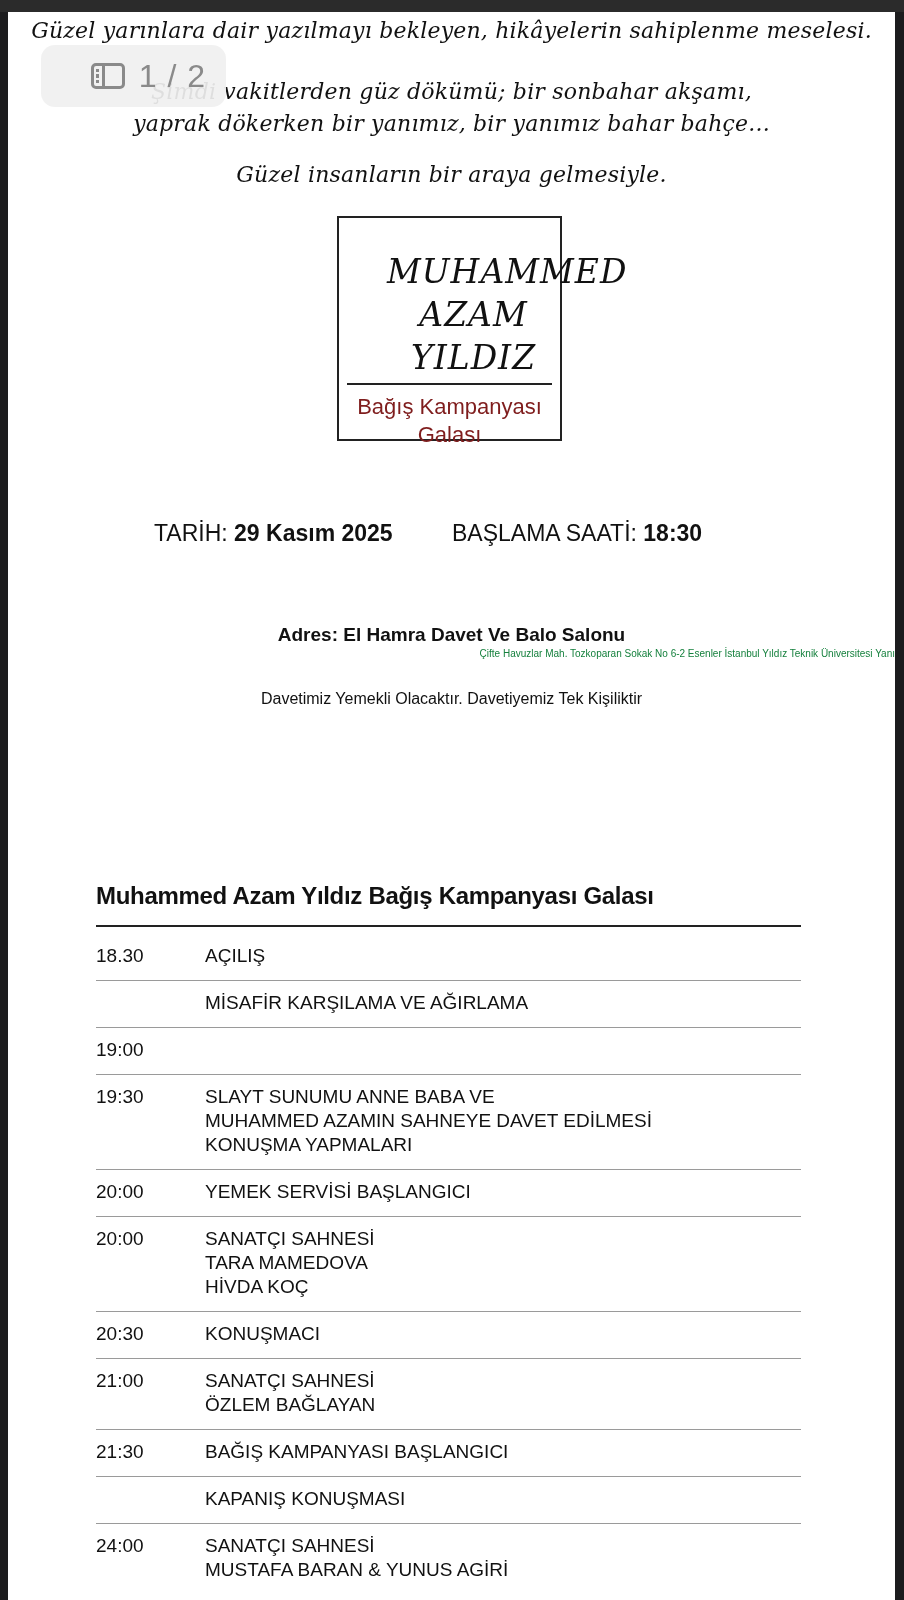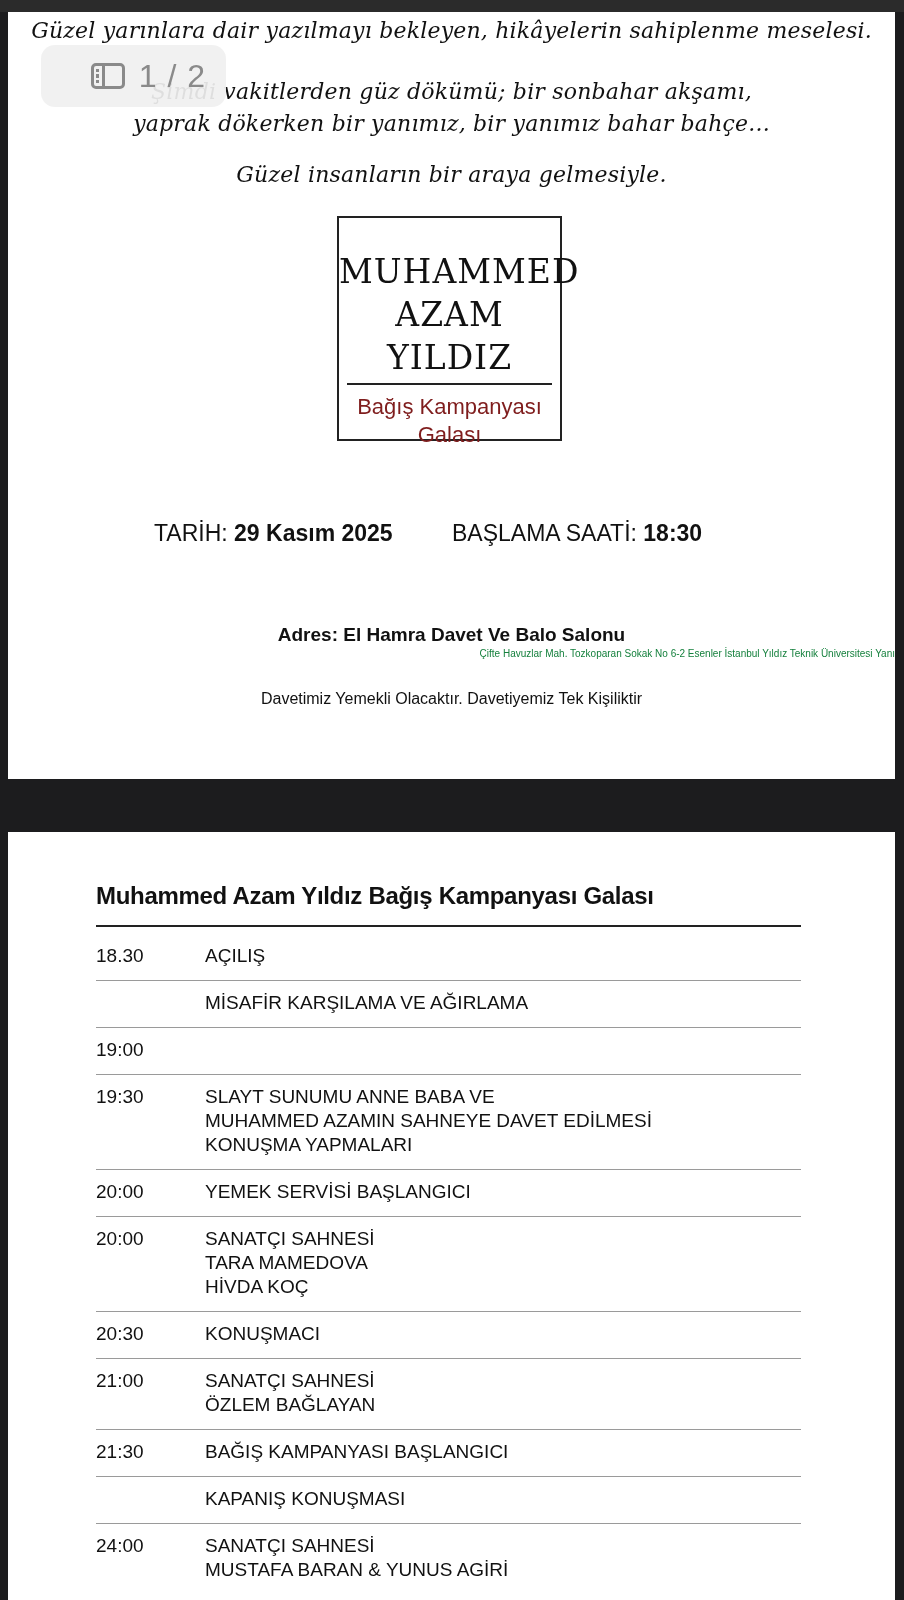--- a/index.html
+++ b/index.html
@@ -9,21 +9,21 @@
       position: relative;
       font-family: "Liberation Sans", sans-serif;
     }
     .top-bar {
       position: absolute; left: 0; top: 0; width: 904px; height: 12px;
       background: #2b2b2b;
     }
     .page {
       position: absolute; left: 8px; width: 887px; background: #ffffff;
     }
-    .page-1 { top: 12px; height: 767px; }
+    .page-1 { top: 12px; height: 914px; }
     .page-2 { top: 832px; height: 803px; overflow: hidden; }
 
     .script {
       font-family: "DejaVu Serif", serif;
       font-style: italic;
       color: #111;
       text-align: center;
       position: absolute; left: 0; width: 100%;
       letter-spacing: 0.2px;
     }
@@ -51,22 +51,22 @@
       background: repeating-linear-gradient(#8a8a8a 0 3px, transparent 3px 5.5px);
     }
     .badge-text { font-size: 32px; font-weight: 400; letter-spacing: 1px; }
 
     .name-box {
       position: absolute; left: 329px; top: 204px; width: 225px; height: 225px;
       border: 2px solid #222; box-sizing: border-box;
       text-align: center;
     }
     .name-line {
-      font-family: "DejaVu Serif", serif; 
-      font-size: 33px; color: #111; line-height: 43px; letter-spacing: 1px;
+      font-family: "DejaVu Serif", serif; font-style: italic;
+      font-size: 33px; color: #111; line-height: 43px; letter-spacing: 1px; padding-left: 48px;
     }
     .name-1 { margin-top: 32px; }
     .name-rule { width: 205px; height: 2px; background: #222; margin: 4px auto 8px; }
     .subtitle { font-size: 22px; line-height: 28px; color: #7f1d1d; }
 
     .date-row {
       position: absolute; top: 508px; left: 0; width: 100%;
       font-size: 23px; color: #111;
     }
     .date-left { position: absolute; left: 146px; }

